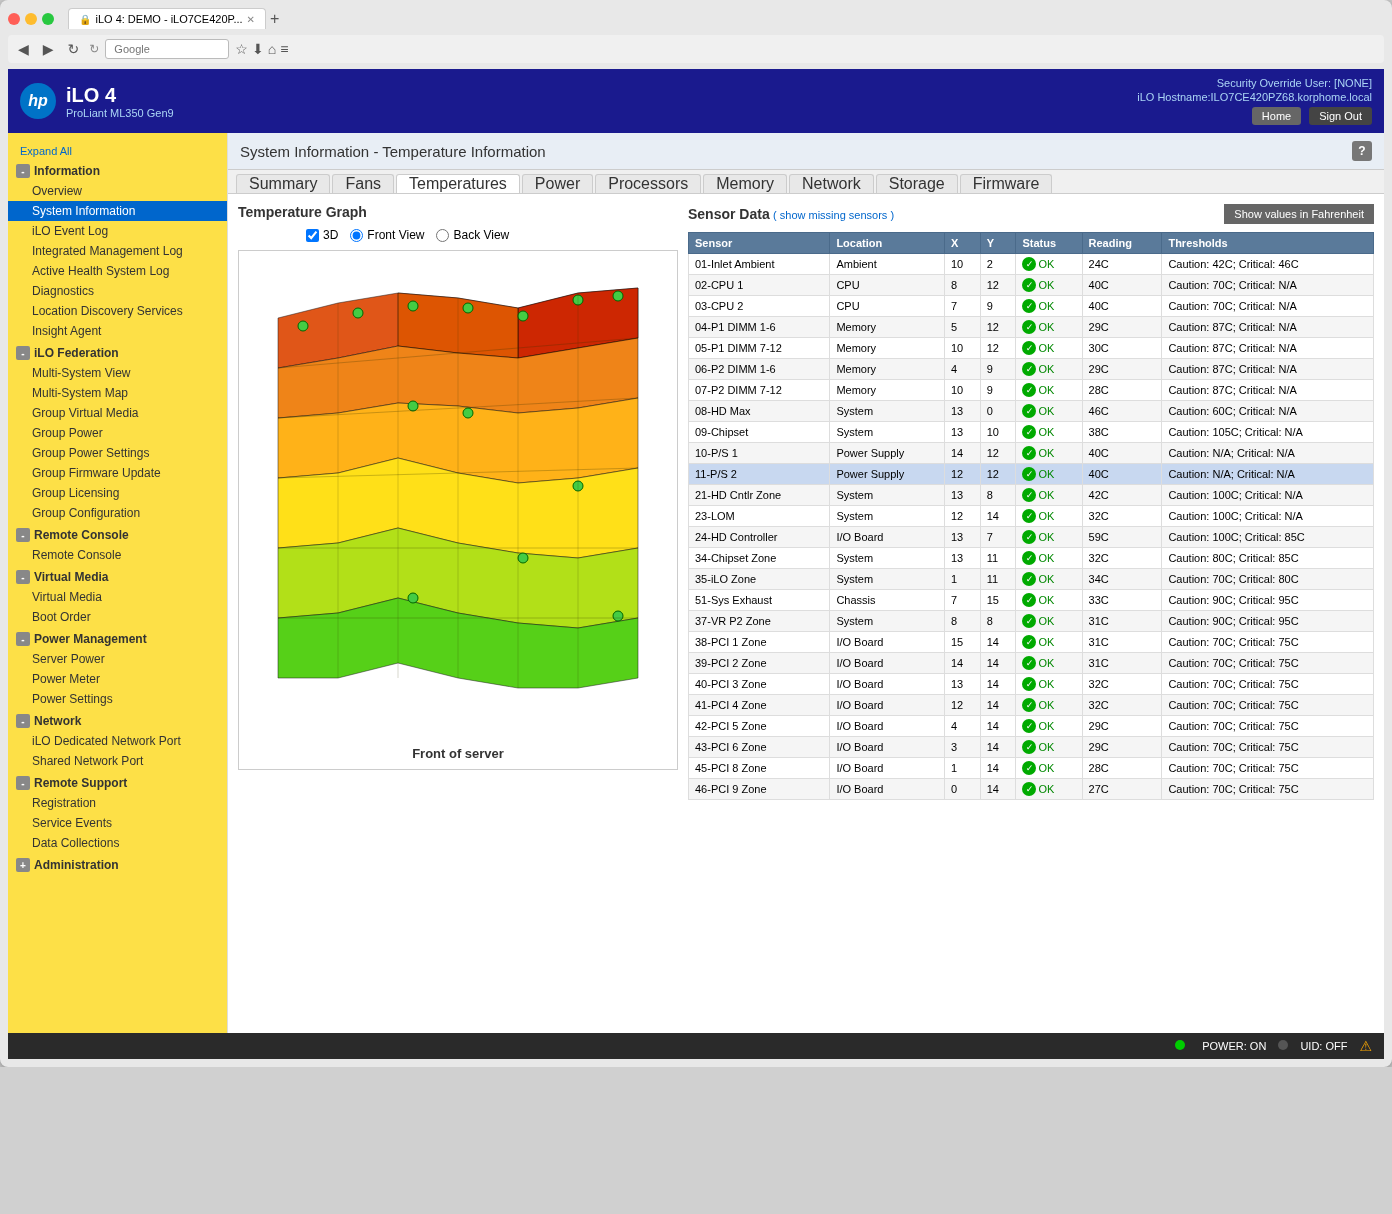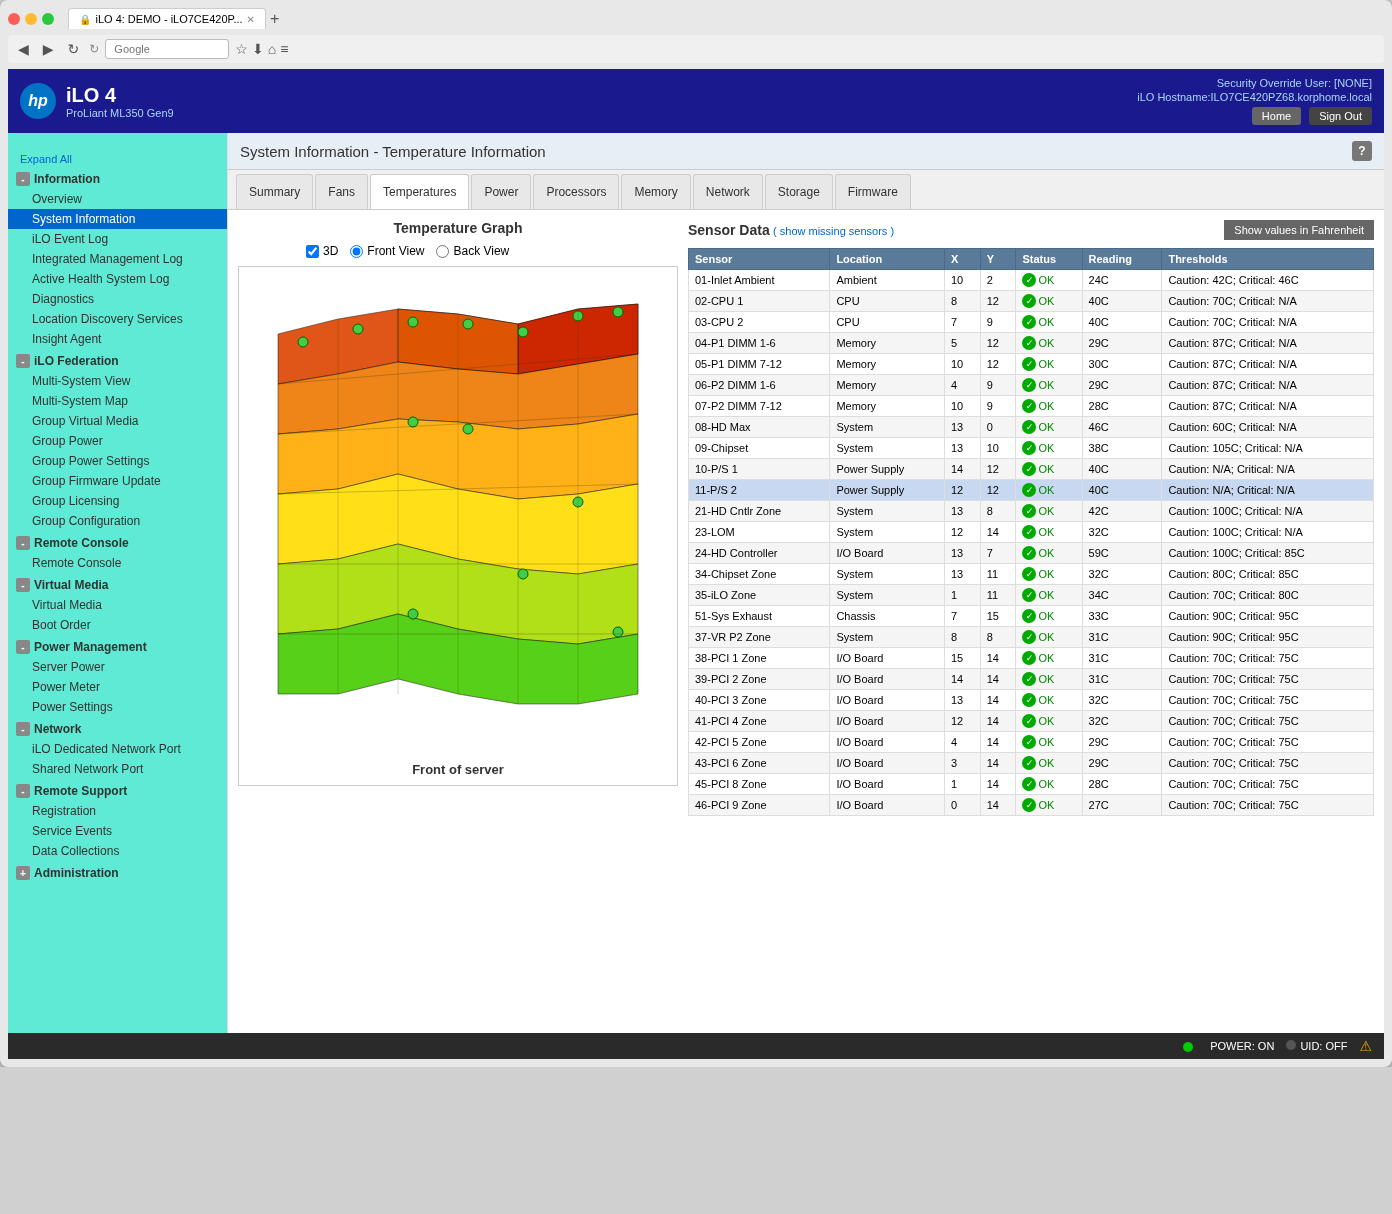--- a/index.html
+++ b/index.html
@@ -36,45 +36,45 @@
     .header-right { color: #aad4f5; font-size: 11px; text-align: right; }
     .header-right .user-info { margin-bottom: 2px; }
     .header-actions { display: flex; gap: 8px; margin-top: 4px; justify-content: flex-end; }
     .header-btn { background: #444; color: #fff; border: none; padding: 3px 10px; border-radius: 3px; cursor: pointer; font-size: 11px; }
     .header-btn.active { background: #666; }
 
     
     .app-body { display: flex; }
 
     
-    .sidebar { width: 220px; background: #5eead4; border-right: 1px solid #ddd; padding: 16px 0; min-height: 900px; font-size: 12px; }
+    .sidebar { width: 220px; background: #fde047; border-right: 1px solid #ddd; padding: 8px 0; min-height: 900px; font-size: 12px; }
     .sidebar-expand-all { padding: 4px 12px; color: #0066cc; cursor: pointer; font-size: 11px; }
     .sidebar-section { margin-bottom: 2px; }
     .sidebar-section-header { display: flex; align-items: center; gap: 4px; padding: 3px 8px; cursor: pointer; font-weight: bold; color: #333; }
     .sidebar-toggle { width: 14px; height: 14px; background: #888; color: #fff; border-radius: 2px; display: flex; align-items: center; justify-content: center; font-size: 10px; flex-shrink: 0; }
     .sidebar-item { padding: 3px 8px 3px 24px; cursor: pointer; color: #333; }
     .sidebar-item.active { background: #0066cc; color: #fff; }
 
     
     .main-content { flex: 1; padding: 0; }
     .page-header { background: #e8eef5; border-bottom: 1px solid #ccc; padding: 8px 12px; display: flex; align-items: center; justify-content: space-between; }
     .page-title { font-size: 15px; color: #333; font-weight: normal; }
     .help-btn { width: 20px; height: 20px; background: #777; color: #fff; border-radius: 3px; display: flex; align-items: center; justify-content: center; font-size: 12px; cursor: pointer; font-weight: bold; }
 
     
     .tabs { display: flex; border-bottom: 1px solid #ccc; background: #f0f0f0; padding: 4px 8px 0; gap: 2px; }
-    .tab { padding: 10px 12px; border: 1px solid #ccc; border-bottom: none; border-radius: 3px 3px 0 0; cursor: pointer; background: #e8e8e8; font-size: 12px; color: #333; }
+    .tab { padding: 0 12px; border: 1px solid #ccc; border-bottom: none; border-radius: 3px 3px 0 0; cursor: pointer; background: #e8e8e8; font-size: 16px; color: #333; }
     .tab.active { background: #fff; border-bottom-color: #fff; }
 
     
     .temp-body { display: flex; padding: 10px; gap: 10px; }
     .temp-graph-section { flex: 0 0 440px; }
     .temp-sensor-section { flex: 1; }
 
-    .graph-title { text-align: center; font-size: 14px; font-weight: bold; color: #333; margin-bottom: 8px; }
+    .graph-title { text-align: left; font-size: 14px; font-weight: bold; color: #333; margin-bottom: 8px; }
     .graph-controls { display: flex; align-items: center; gap: 12px; margin-bottom: 8px; padding-left: 20px; }
     .checkbox-label { display: flex; align-items: center; gap: 4px; cursor: pointer; font-size: 12px; padding-left: 48px; }
     .radio-label { display: flex; align-items: center; gap: 4px; cursor: pointer; font-size: 12px; }
     .graph-container { border: 1px solid #ccc; background: #fff; height: 520px; display: flex; flex-direction: column; align-items: center; justify-content: flex-end; overflow: hidden; position: relative; }
     .graph-label { text-align: center; font-size: 13px; font-weight: bold; color: #333; padding: 8px; background: #fff; width: 100%; }
 
     
     .sensor-header { display: flex; align-items: center; justify-content: space-between; margin-bottom: 8px; }
     .sensor-title { font-size: 14px; font-weight: bold; color: #333; }
     .sensor-subtitle { font-size: 11px; color: #0066cc; cursor: pointer; }
@@ -82,23 +82,23 @@
     .sensor-table { width: 100%; border-collapse: collapse; font-size: 11px; }
     .sensor-table th { background: #5a7a9a; color: #fff; padding: 4px 6px; text-align: left; border: 1px solid #4a6a8a; font-size: 11px; }
     .sensor-table td { padding: 3px 6px; border: 1px solid #ddd; vertical-align: middle; }
     .sensor-table tr:nth-child(even) { background: #f5f5f5; }
     .status-ok { color: #008800; display: flex; align-items: center; gap: 2px; }
     .status-icon { width: 14px; height: 14px; border-radius: 50%; background: #00aa00; display: inline-flex; align-items: center; justify-content: center; color: #fff; font-size: 9px; }
     .highlighted-row { background: #c8d8f0 !important; }
 
     
     .status-bar { background: #2a2a2a; color: #fff; padding: 5px 12px; display: flex; align-items: center; justify-content: flex-end; gap: 12px; font-size: 11px; }
-    .power-indicator { display: flex; align-items: flex-end; gap: 17px; }
+    .power-indicator { display: flex; align-items: flex-start; gap: 17px; }
     .power-dot { width: 10px; height: 10px; border-radius: 50%; background: #00cc00; }
-    .uid-indicator { display: flex; gap: 4px; }
+    .uid-indicator { display: flex; gap: 12px; }
     .uid-dot { width: 10px; height: 10px; border-radius: 50%; background: #555; }
     .warning-icon { color: #ffaa00; font-size: 14px; }
   </style>
 </head>
 <body>
 
 <div class="browser-chrome">
 
   <div class="browser-titlebar">
     <div class="traffic-lights">

